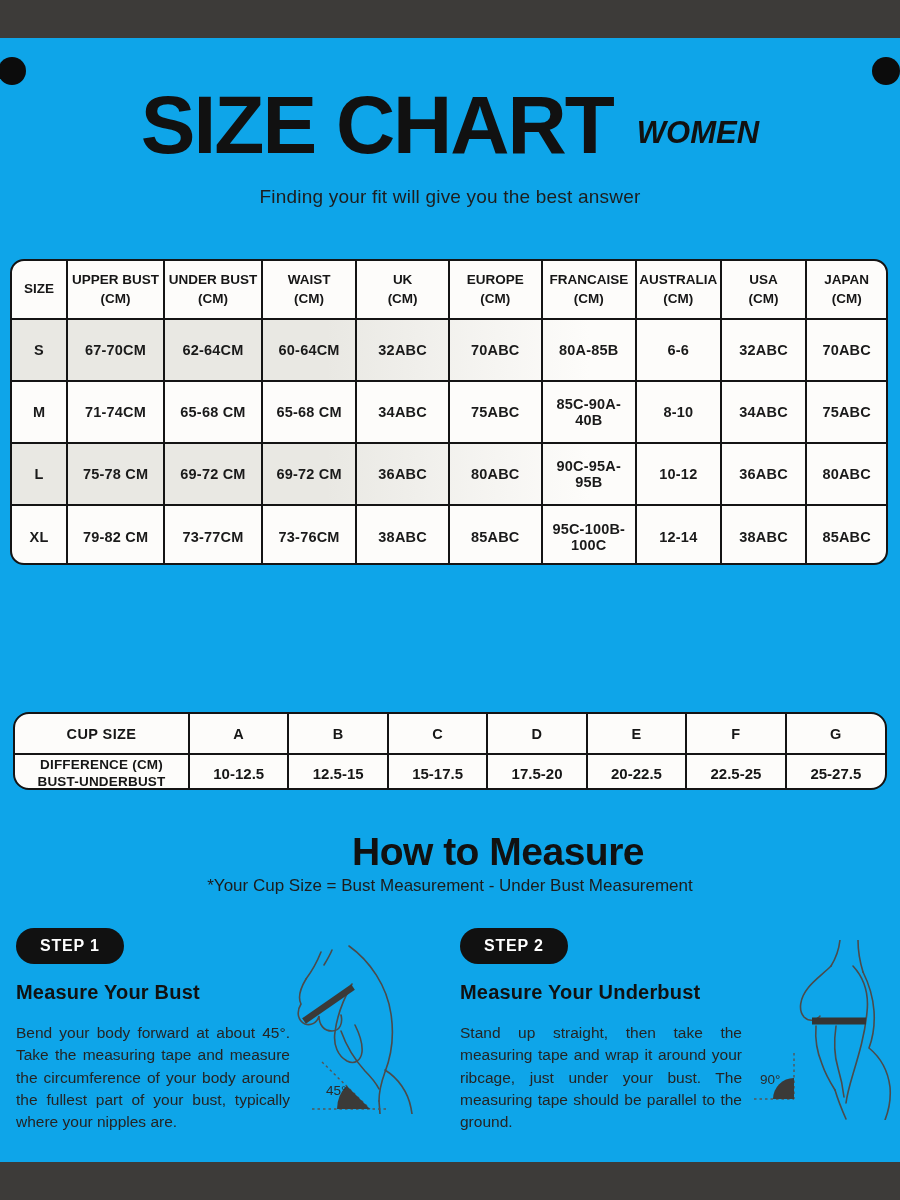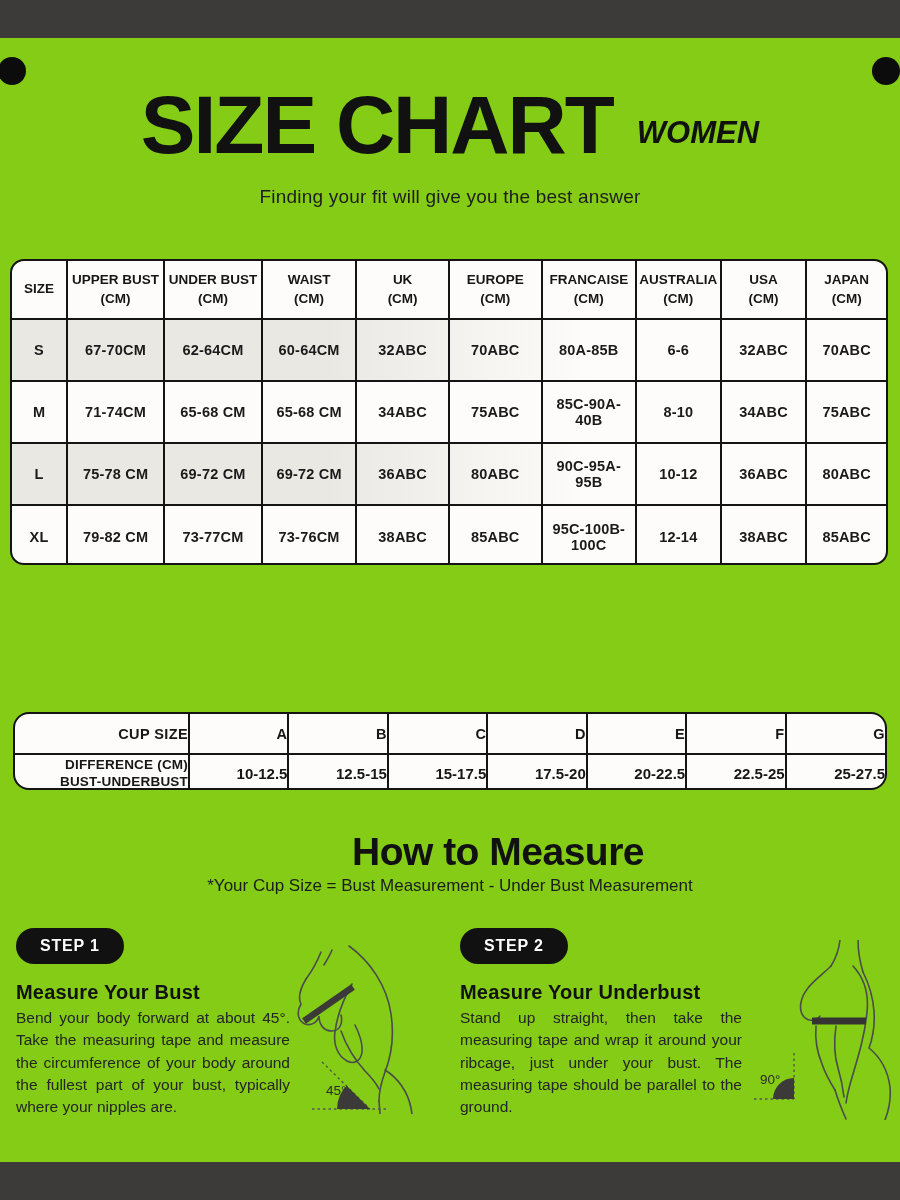--- a/index.html
+++ b/index.html
@@ -1,19 +1,19 @@
 <!DOCTYPE html>
 <html><head>
 <meta charset="utf-8">
 <style>
   * { margin:0; padding:0; box-sizing:border-box; }
   html,body { background:#e8e8e8; }
   .page {
     position:relative; width:900px; height:1200px; margin:0 auto;
-    background:#84cc16; overflow:hidden; color:#161616;
+    background:#0ea5e9; overflow:hidden; color:#161616;
     font-family:"Liberation Sans", sans-serif;
   }
   .bar { position:absolute; left:0; width:900px; height:38px; background:#3d3b39; }
   .bar.top { top:0; }
   .bar.bottom { top:1162px; }
   .dot { position:absolute; top:57px; width:28px; height:28px; border-radius:50%; background:#0c0c0c; }
   .dot.left { left:-2px; }
   .dot.right { left:872px; }
 
   
@@ -35,39 +35,39 @@
   .st-wrap tbody tr.shade { background:linear-gradient(90deg,#e9e8e3 0%,#e9e8e3 36%,rgba(233,232,227,0) 66%); }
 
   
   .cup-title { position:absolute; top:604px; left:0; width:900px; text-align:center;
                font-size:41px; font-weight:bold; letter-spacing:-.5px; color:#111; }
   .cup-sub   { position:absolute; top:656px; left:0; width:900px; text-align:center; font-size:17.5px; color:#1c1c1c; }
   .ct-wrap { position:absolute; left:13px; top:712px; width:874px; height:78px;
              border:2px solid #141414; border-radius:16px; overflow:hidden; background:#fdfcfa; }
   .ct-wrap table { width:100%; height:100%; border-collapse:collapse; table-layout:fixed; }
   .ct-wrap th, .ct-wrap td { border-left:2px solid #141414; border-top:2px solid #141414;
-             text-align:right; vertical-align:middle; }
+             text-align:center; vertical-align:middle; }
   .ct-wrap tr > *:first-child { border-left:none; }
   .ct-wrap tr:first-child > * { border-top:none; }
   .ct-wrap .r1 > * { height:40px; font-size:14.5px; font-weight:bold; letter-spacing:.4px; }
   .ct-wrap .r2 > * { height:38px; font-size:15px; font-weight:bold; }
   .ct-wrap .r2 th { font-size:13.5px; line-height:1.25; letter-spacing:.2px; }
 
   
   .hm-title { position:absolute; top:830px; left:0; width:900px; text-align:center;
               font-size:39px; font-weight:bold; letter-spacing:-.5px; color:#111;margin-left:48px; }
   .hm-sub   { position:absolute; top:876px; left:0; width:900px; text-align:center; font-size:17px; color:#1c1c1c; }
 
   .step { position:absolute; top:928px; }
   .step.s1 { left:16px;  width:274px; }
   .step.s2 { left:460px; width:282px; }
   .badge { display:inline-block; background:#111; color:#fff; border-radius:19px;
            padding:9px 24px; font-size:16px; font-weight:bold; letter-spacing:.8px; }
   .step h3 { margin-top:17px; font-size:20px; font-weight:bold; letter-spacing:.2px; color:#111; }
-  .step p  { margin-top:3px; font-size:15.5px; line-height:1.44; text-align:justify; color:#242424; }
+  .step p  { margin-top:18px; font-size:15.5px; line-height:1.44; text-align:justify; color:#242424; }
 
   .illus { position:absolute; }
   .illus.i1 { left:292px; top:942px; width:172px; height:172px; }
   .illus.i2 { left:752px; top:940px; width:146px; height:180px; }
   .angle-label { position:absolute; font-size:13.5px; color:#2a2a2a; }
   .angle-label.a1 { left:326px; top:1083px; }
   .angle-label.a2 { left:760px; top:1072px; }
 </style>
 </head>
 <body>

